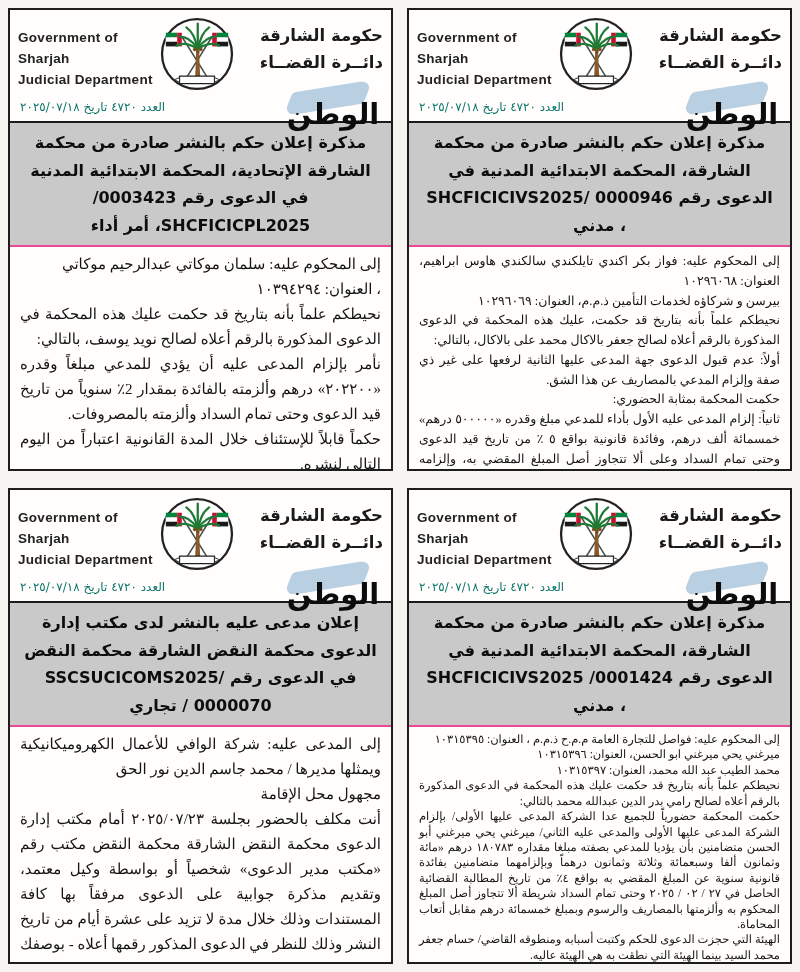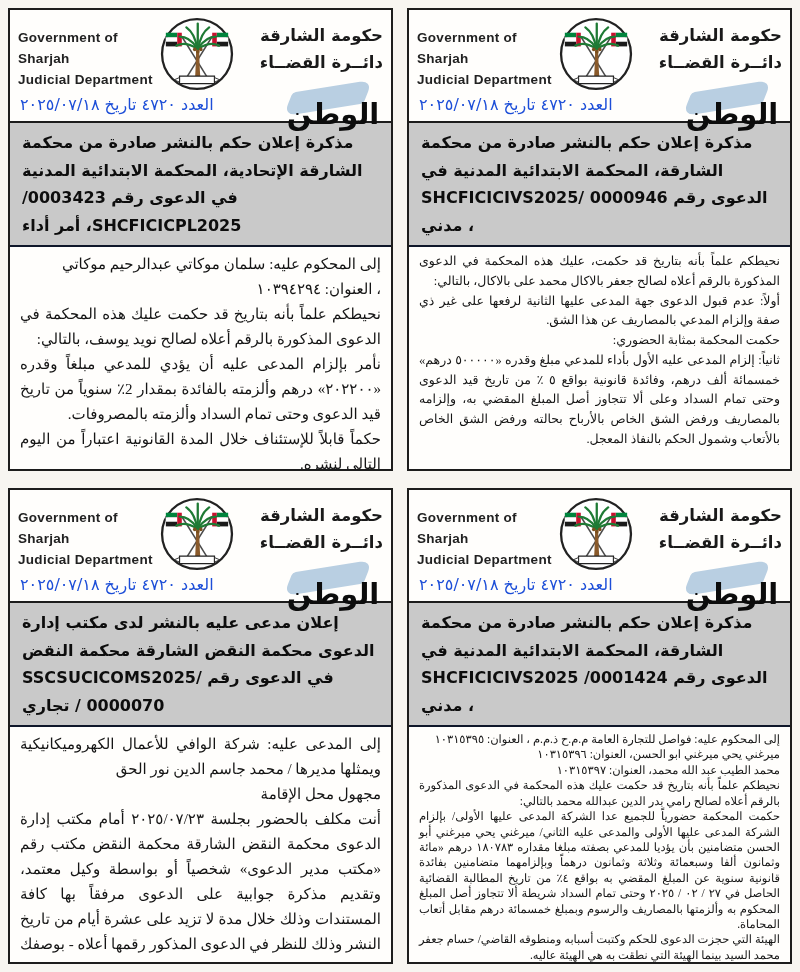--- a/index.html
+++ b/index.html
@@ -40,41 +40,41 @@
   .emblem-wrap svg { width:76px; height:76px; }
   .ar-callig {
     direction:rtl; text-align:right;
     font-weight:bold; font-size:16.5px; line-height:1.65;
     padding-top:6px; color:#1a1a1a;
   }
   .nhead2 {
     display:flex; justify-content:space-between; align-items:flex-end;
     padding:0 10px 3px 10px; margin-top:-14px;
   }
-  .issue-line { direction:rtl; font-size:16px; color:#1d4ed8; padding-bottom:4px; }
+  .issue-line { direction:rtl; font-size:12px; color:#0f766e; padding-bottom:4px; }
   .watan {
     position:relative; width:96px; height:40px;
     display:flex; align-items:center; justify-content:center;
   }
   .watan .swoosh {
     position:absolute; left:6px; top:8px; width:74px; height:24px;
     background:#b9cfe2;
     transform:skew(-30deg) rotate(-10deg);
     border-radius:3px 12px 3px 12px;
   }
   .watan .watan-txt {
     position:relative; direction:rtl;
     font-weight:900; font-size:29px; color:#0c0c0c; line-height:1;margin-top:32px;
   }
   
   .ntitle {
-    direction:rtl; text-align:left;
+    direction:rtl; text-align:center;
     background:#c9c9c9;
     border-top:2px solid #1c1c1c;
-    border-bottom:2px solid #0f172a;
+    border-bottom:2px solid #ec4899;
     font-weight:800; color:#0d0d0d;
     padding:6px 12px;
   }
   .t-lg { font-size:16px; line-height:1.72; }
   
   .nbody {
     direction:rtl; text-align:justify;
     padding:5px 10px 0 10px; flex:1 1 auto; color:#151515;font-family:Liberation Serif, serif;
   }
   .nbody p { margin:0; }
@@ -179,20 +179,22 @@
     </div>
     <div class="nhead2">
       <div class="issue-line">العدد ٤٧٢٠ تاريخ ٢٠٢٥/٠٧/١٨</div>
       <div class="watan">
         <div class="swoosh"></div>
         <div class="watan-txt">الوطن</div>
       </div>
     </div>
     <div class="ntitle t-lg">مذكرة إعلان حكم بالنشر صادرة من محكمة الشارقة، المحكمة الابتدائية المدنية في الدعوى رقم SHCFICICIVS2025/ 0000946 ، مدني</div>
     <div class="nbody fs-md">
+      <p>إلى المحكوم عليه: فواز بكر اكندي تايلكندي سالكندي هاوس ابراهيم، العنوان: ١٠٢٩٦٠٦٨</p>
+      <p>بيرسن و شركاؤه لخدمات التأمين ذ.م.م، العنوان: ١٠٢٩٦٠٦٩</p>
       <p>نحيطكم علماً بأنه بتاريخ قد حكمت، عليك هذه المحكمة في الدعوى المذكورة بالرقم أعلاه لصالح جعفر بالاكال محمد على بالاكال، بالتالي:</p>
       <p>أولاً: عدم قبول الدعوى جهة المدعى عليها الثانية لرفعها على غير ذي صفة وإلزام المدعي بالمصاريف عن هذا الشق.</p>
       <p>حكمت المحكمة بمثابة الحضوري:</p>
       <p>ثانياً: إلزام المدعى عليه الأول بأداء للمدعي مبلغ وقدره «٥٠٠٠٠٠ درهم» خمسمائة ألف درهم، وفائدة قانونية بواقع ٥ ٪ من تاريخ قيد الدعوى وحتى تمام السداد وعلى ألا تتجاوز أصل المبلغ المقضي به، وإلزامه بالمصاريف ورفض الشق الخاص بالأرباح بحالته ورفض الشق الخاص بالأتعاب وشمول الحكم بالنفاذ المعجل.</p>
 
     </div>
 
   </div>
 
   <div class="notice">

